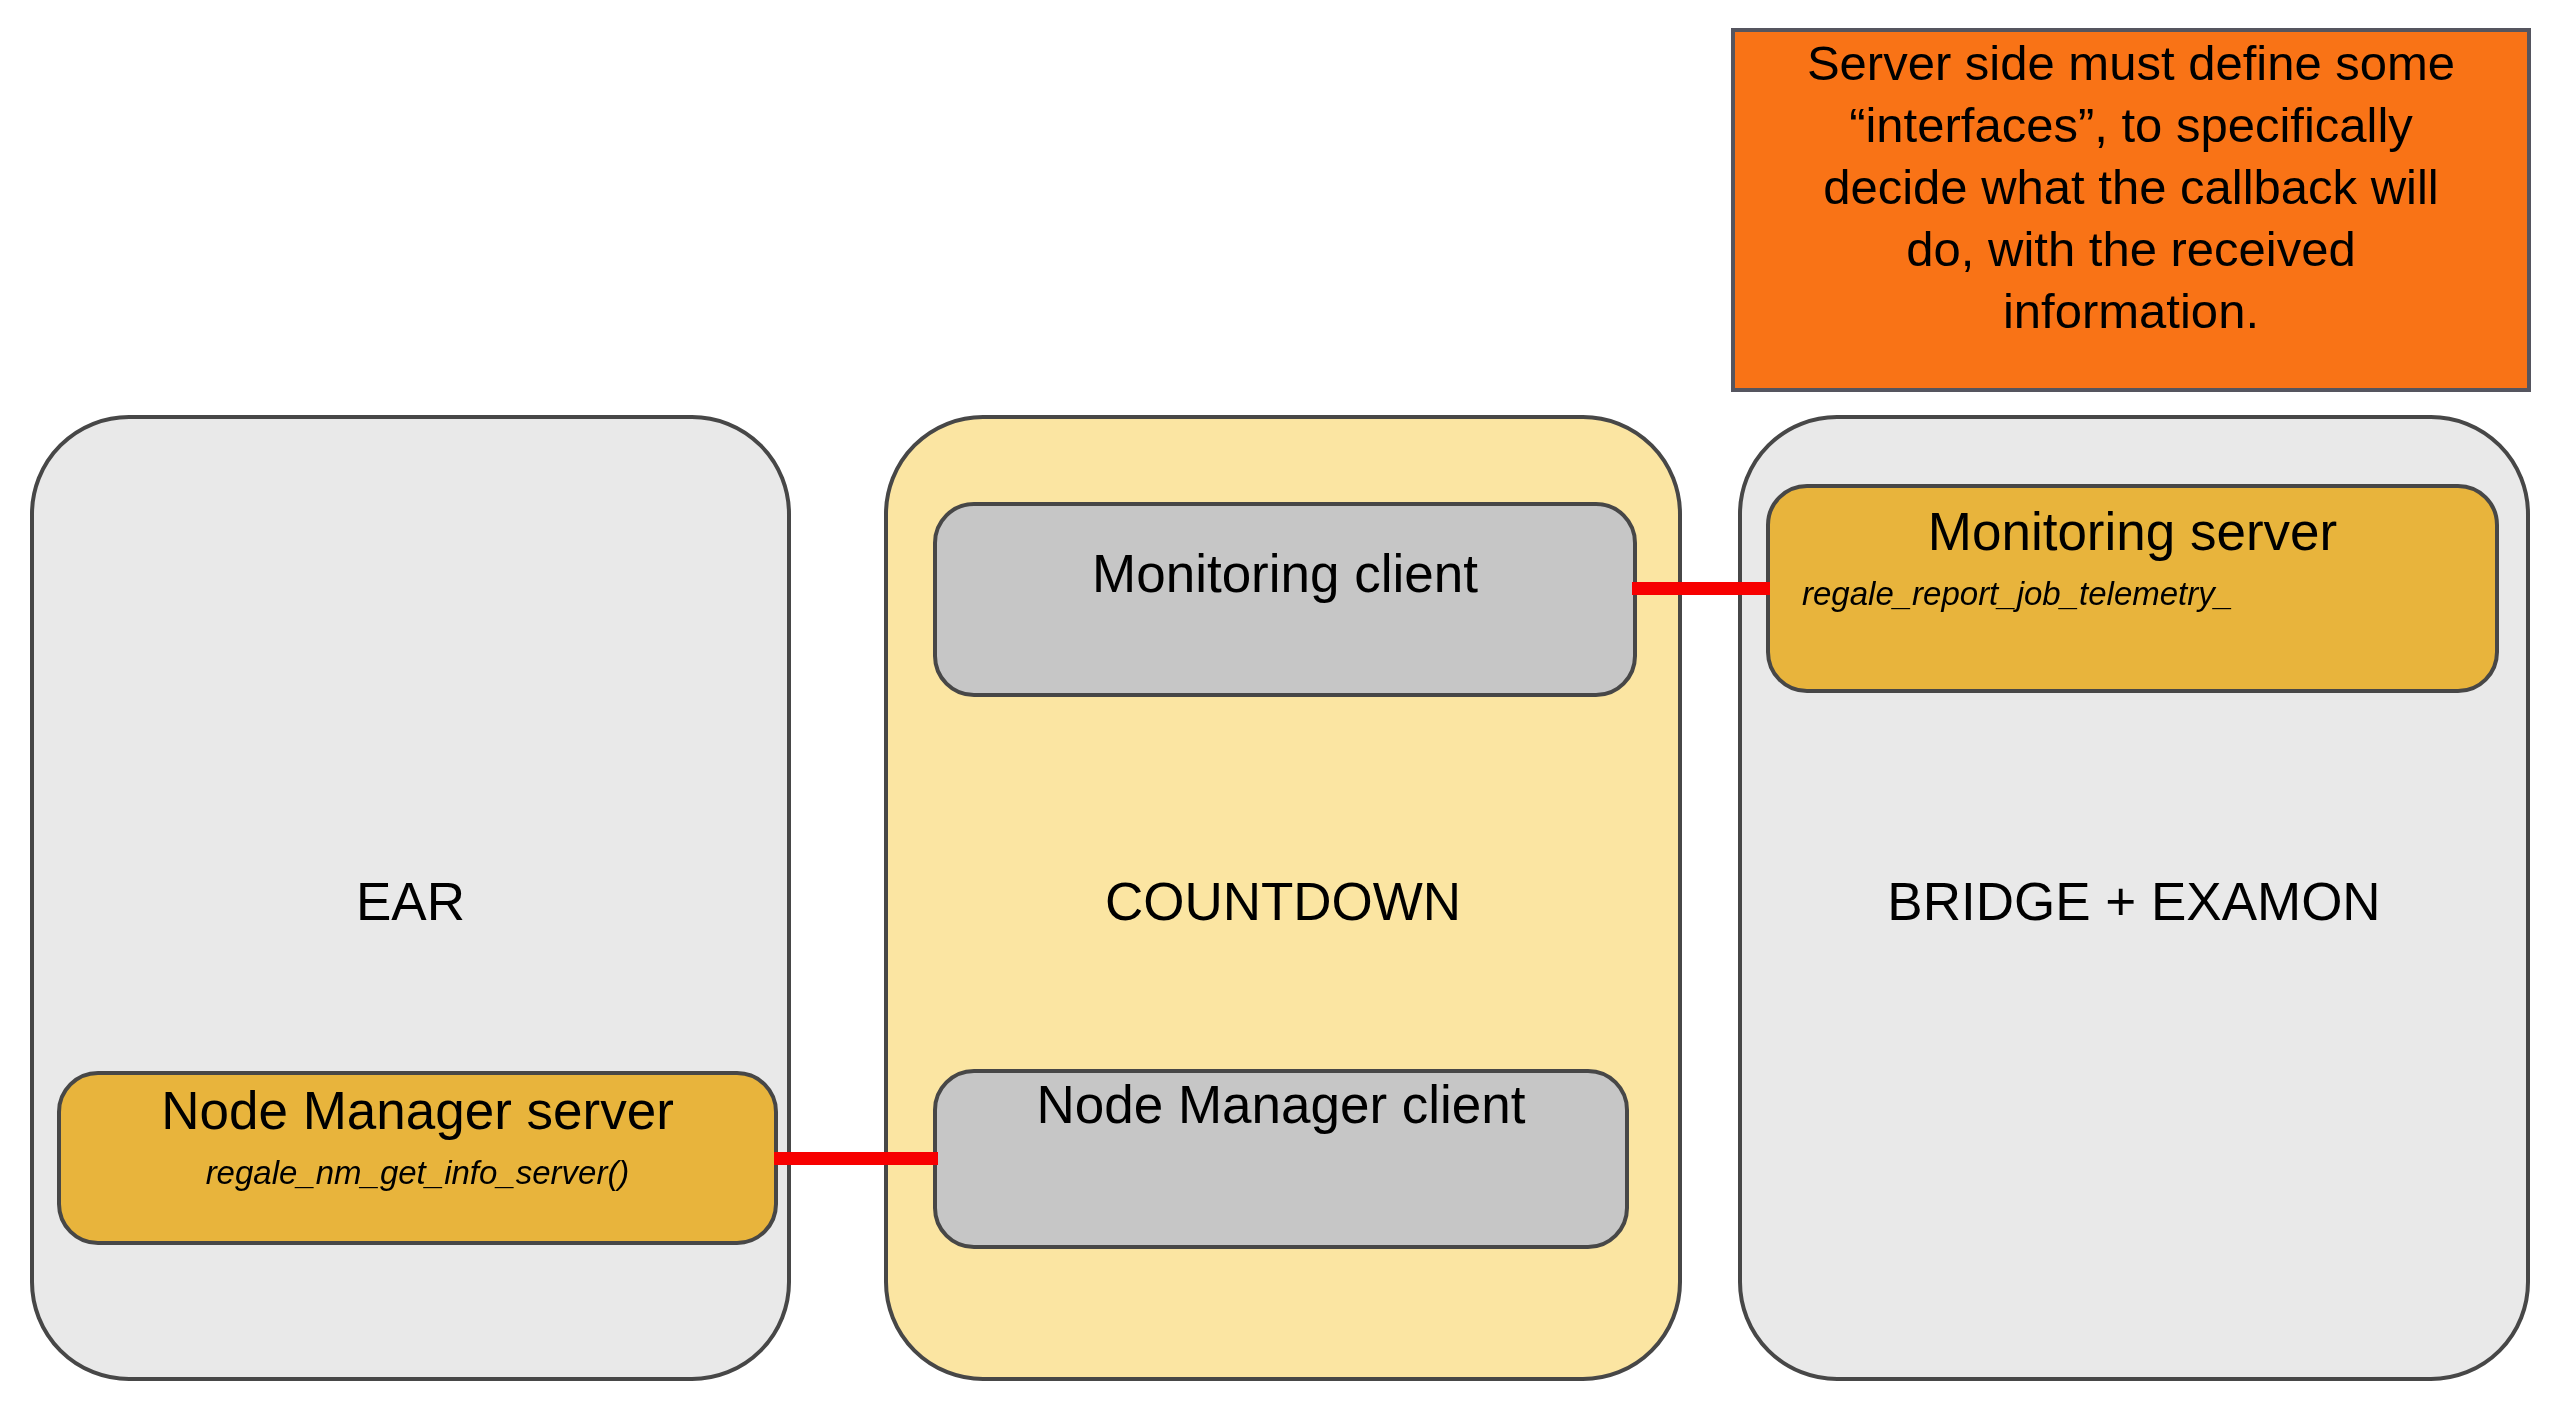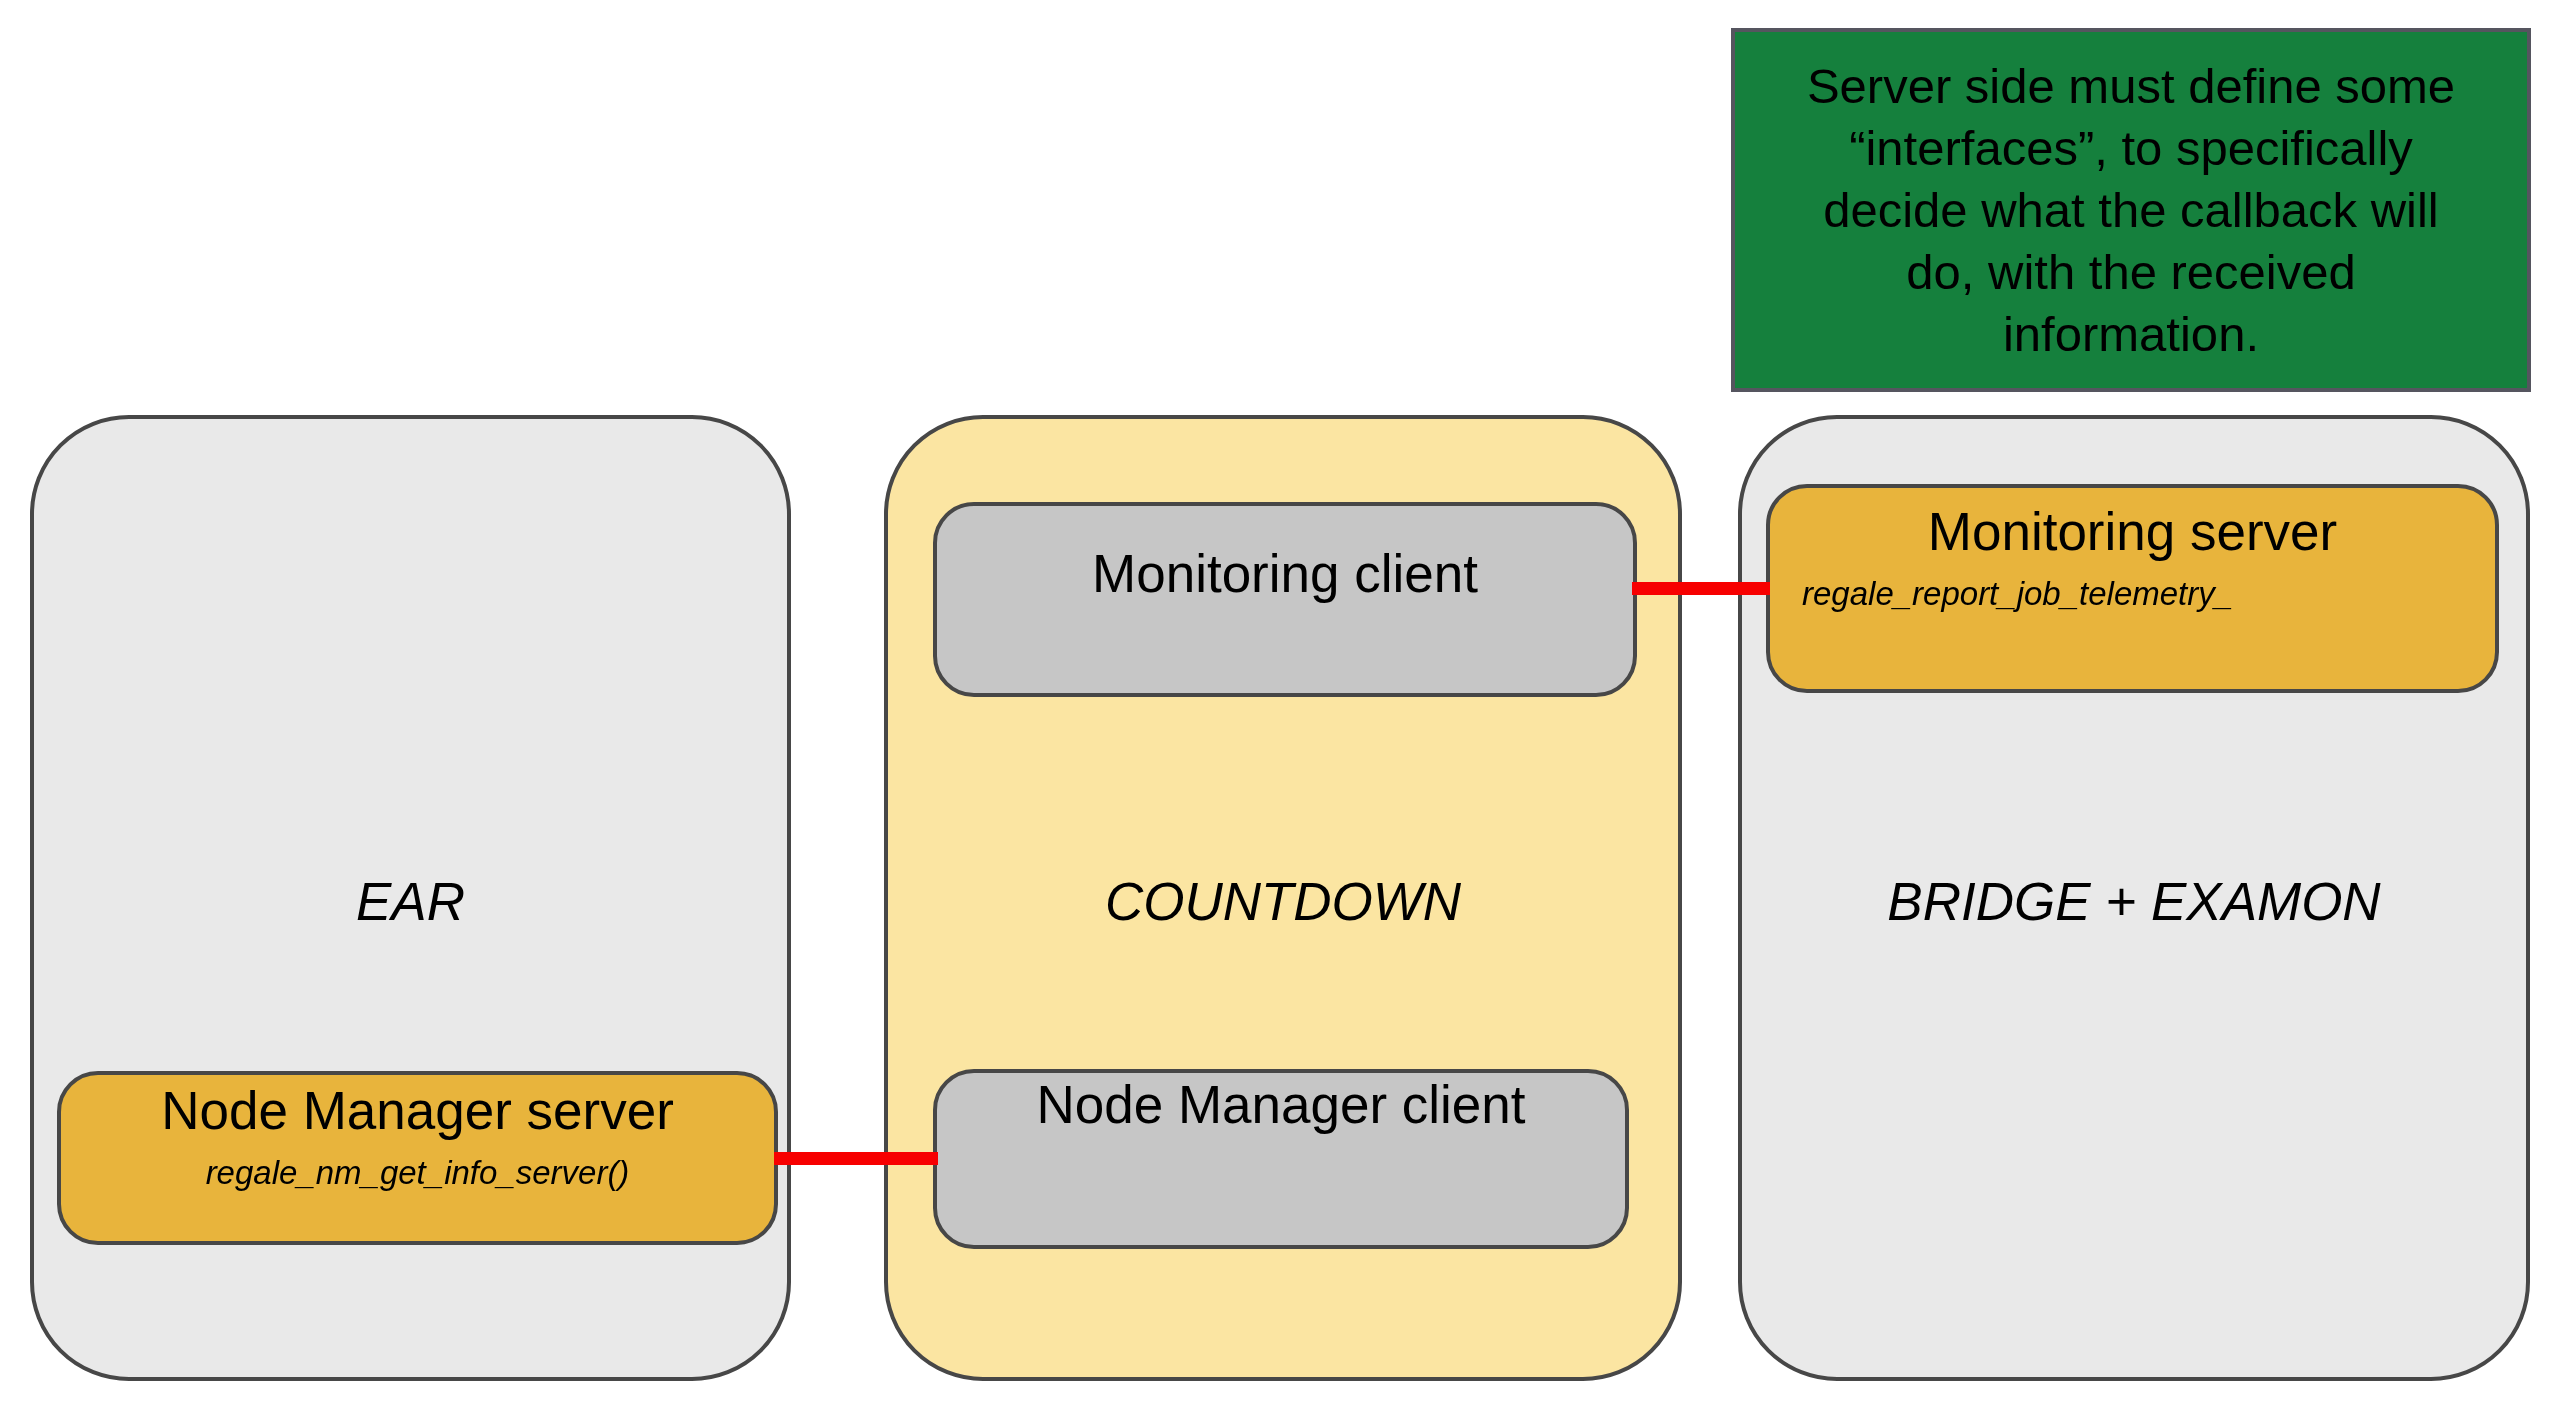--- a/index.html
+++ b/index.html
@@ -2,27 +2,27 @@
 <html><head>
 <meta charset="utf-8">
 <style>
   html,body{margin:0;padding:0;background:#ffffff;}
   body{width:2576px;height:1419px;position:relative;overflow:hidden;
        font-family:"Liberation Sans",sans-serif;color:#000000;}
   .canvas{position:absolute;left:0;top:0;width:2576px;height:1419px;}
 
   
   .note{position:absolute;left:1731px;top:28px;width:800px;height:364px;
-        box-sizing:border-box;background:#15803d;border:4px solid #55555f;
-        padding-top:23px;text-align:center;}
+        box-sizing:border-box;background:#f97316;border:4px solid #55555f;
+        text-align:center;}
   .note-line{font-size:49px;line-height:62px;white-space:nowrap;}
 
   
   .container{position:absolute;top:415px;height:966px;box-sizing:border-box;
-             border:4px solid #474747;border-radius:99px;font-style:italic;}
+             border:4px solid #474747;border-radius:99px;}
   .container.gray{background:#e9e9e9;}
   .container.yellow{background:#fbe5a2;}
   .container-label{position:absolute;left:0;right:0;top:451px;text-align:center;
                    font-size:53px;line-height:63px;}
 
   #ear{left:30px;width:761px;}
   #countdown{left:884px;width:798px;}
   #bridge{left:1738px;width:792px;}
 
   

